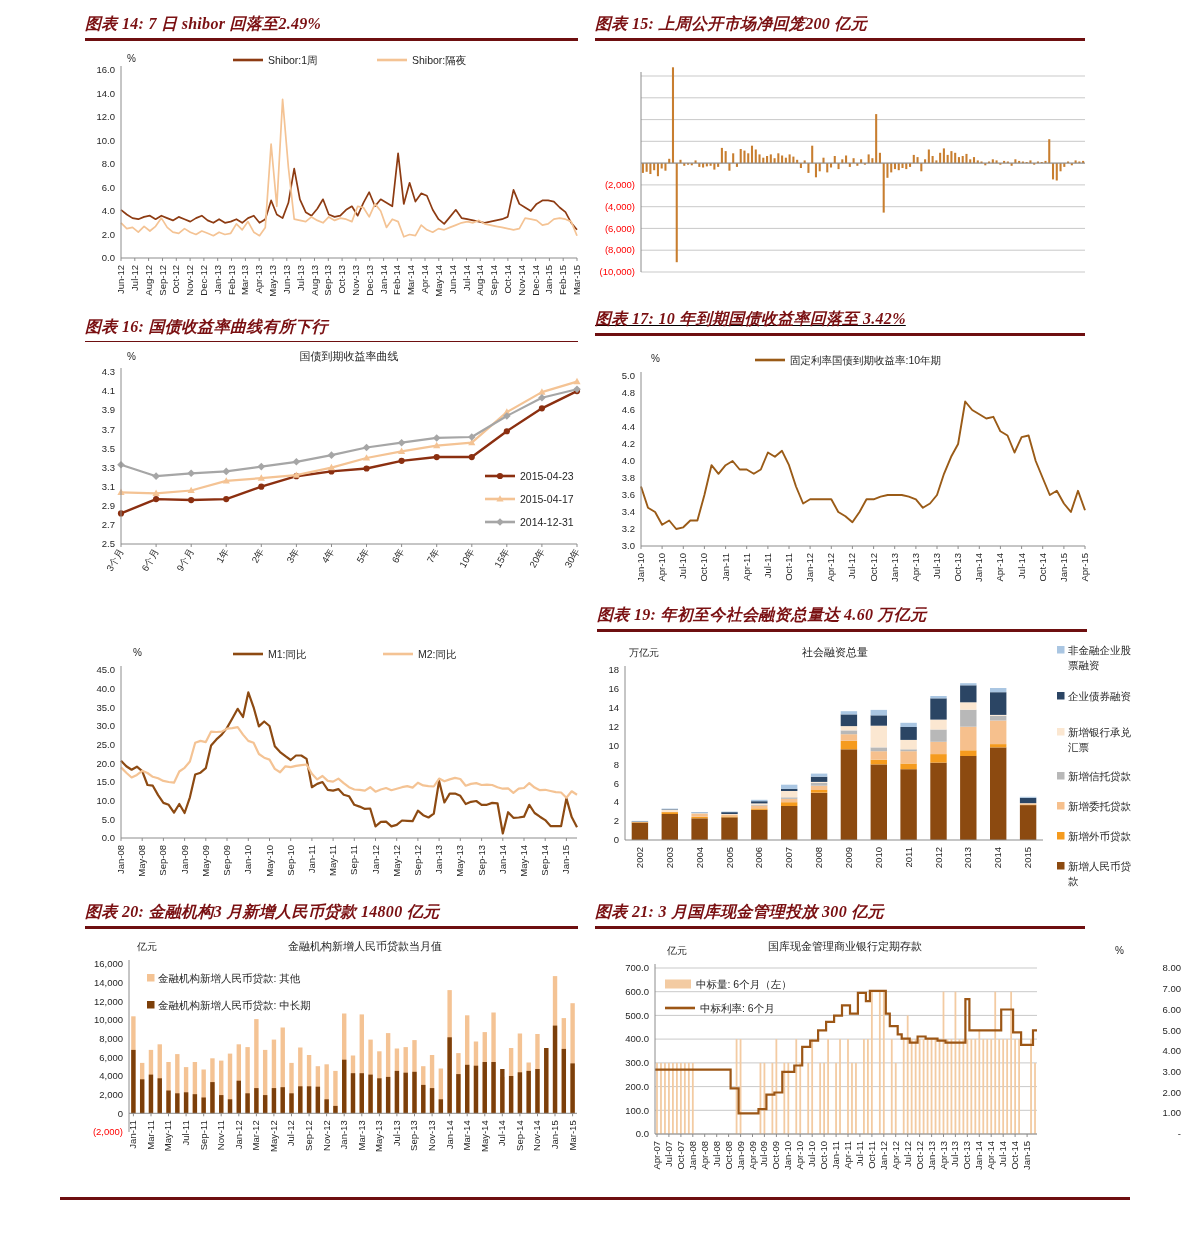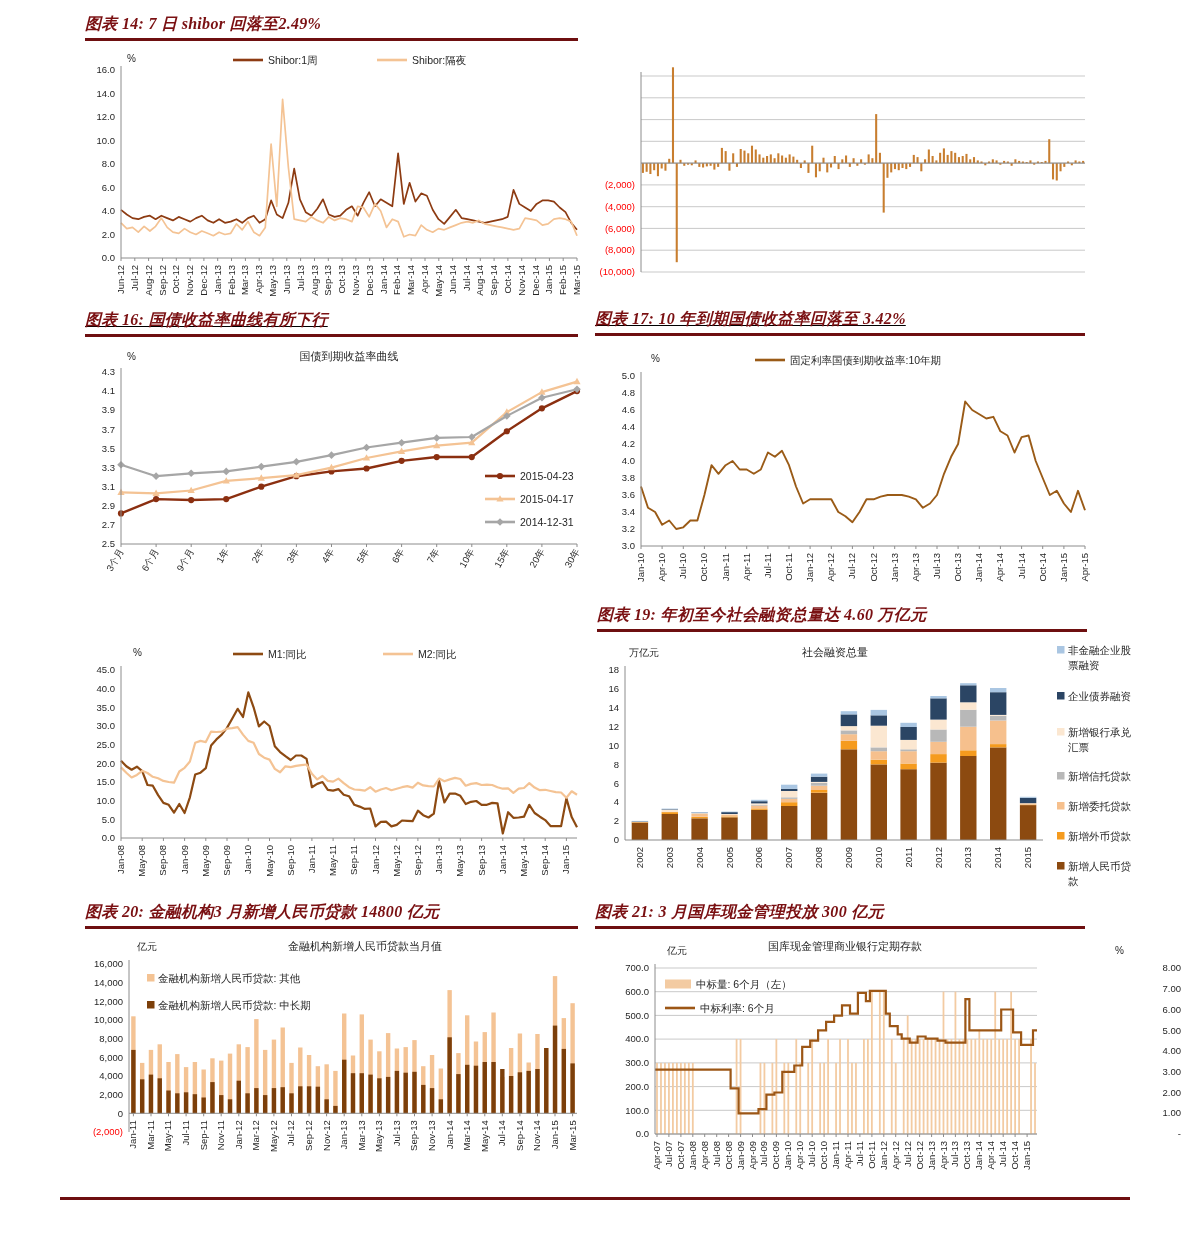--- a/index.html
+++ b/index.html
@@ -104,20 +104,23 @@
         <text x="481.2" y="219.0" font-size="9.5" fill="#262626" text-anchor="end" transform="rotate(-90 481.2 219.0)">Feb-15</text>
         <line x1="492.0" y1="212.0" x2="492.0" y2="215.0" stroke="#8c8c8c" stroke-width="1"></line>
         <text x="495.0" y="219.0" font-size="9.5" fill="#262626" text-anchor="end" transform="rotate(-90 495.0 219.0)">Mar-15</text>
         <text x="42" y="16" font-size="10" fill="#262626">%</text>
         <line x1="148" y1="14" x2="178" y2="14" stroke="#8d3b12" stroke-width="2.6"></line>
         <text x="183" y="17.5" font-size="10.5" fill="#262626">Shibor:1周</text>
         <line x1="292" y1="14" x2="322" y2="14" stroke="#f4c394" stroke-width="2.6"></line>
         <text x="327" y="17.5" font-size="10.5" fill="#262626">Shibor:隔夜</text>
       </svg></div>
 
+  <div class="hd" style="left:595px;top:14px;width:490px;position:absolute;">
+    <div class="hd-t">图表 15:  上周公开市场净回笼200 亿元</div>
+  </div>
   <div class="canvas" style="left:595px;top:46px;"><svg xmlns="http://www.w3.org/2000/svg" width="596" height="246" viewBox="0 0 596 246" font-family="Liberation Sans, sans-serif">
         <rect width="596" height="246" fill="#ffffff"></rect>
         <line x1="46" y1="226.0" x2="490" y2="226.0" stroke="#c9c9c9" stroke-width="1"></line>
         <line x1="46" y1="204.2" x2="490" y2="204.2" stroke="#c9c9c9" stroke-width="1"></line>
         <line x1="46" y1="182.4" x2="490" y2="182.4" stroke="#c9c9c9" stroke-width="1"></line>
         <line x1="46" y1="160.7" x2="490" y2="160.7" stroke="#c9c9c9" stroke-width="1"></line>
         <line x1="46" y1="138.9" x2="490" y2="138.9" stroke="#c9c9c9" stroke-width="1"></line>
         <line x1="46" y1="117.1" x2="490" y2="117.1" stroke="#c9c9c9" stroke-width="1"></line>
         <line x1="46" y1="95.3" x2="490" y2="95.3" stroke="#c9c9c9" stroke-width="1"></line>
         <line x1="46" y1="73.6" x2="490" y2="73.6" stroke="#c9c9c9" stroke-width="1"></line>
@@ -243,21 +246,21 @@
         <rect x="487.08" y="114.9" width="2.07" height="2.2" fill="#c87e2f"></rect>
         <line x1="46" y1="26" x2="46" y2="226" stroke="#8c8c8c" stroke-width="1"></line>
         <line x1="46" y1="117.1" x2="490" y2="117.1" stroke="#8c8c8c" stroke-width="1"></line>
         <text x="40" y="229.2" font-size="9.5" fill="#ff0000" text-anchor="end">(10,000)</text>
         <text x="40" y="207.4" font-size="9.5" fill="#ff0000" text-anchor="end">(8,000)</text>
         <text x="40" y="185.6" font-size="9.5" fill="#ff0000" text-anchor="end">(6,000)</text>
         <text x="40" y="163.9" font-size="9.5" fill="#ff0000" text-anchor="end">(4,000)</text>
         <text x="40" y="142.1" font-size="9.5" fill="#ff0000" text-anchor="end">(2,000)</text>
       </svg></div>
 
-  <div class="hd" style="left:85px;top:310px;width:493px;position:absolute;text-decoration:underline;">
+  <div class="hd" style="left:85px;top:317px;width:493px;position:absolute;">
     <div class="hd-t">图表 16:  国债收益率曲线有所下行</div>
   </div>
   <div class="canvas" style="left:85px;top:342px;"><svg xmlns="http://www.w3.org/2000/svg" width="500" height="266" viewBox="0 0 500 266" font-family="Liberation Sans, sans-serif">
         <rect width="500" height="266" fill="#ffffff"></rect>
         <path d="M 36.0 171.4 L 71.1 157.1 L 106.2 158.0 L 141.2 157.1 L 176.3 144.7 L 211.4 134.2 L 246.5 129.4 L 281.5 126.5 L 316.6 118.9 L 351.7 115.0 L 386.8 115.0 L 421.8 89.2 L 456.9 66.3 L 492.0 49.1 " fill="none" stroke="#8b2f10" stroke-width="2.4" stroke-linejoin="round"></path>
         <circle cx="36" cy="171.42222222222225" r="3.1" fill="#8b2f10"></circle>
         <circle cx="71.07692307692308" cy="157.08888888888887" r="3.1" fill="#8b2f10"></circle>
         <circle cx="106.15384615384616" cy="158.04444444444445" r="3.1" fill="#8b2f10"></circle>
         <circle cx="141.23076923076923" cy="157.08888888888887" r="3.1" fill="#8b2f10"></circle>
         <circle cx="176.30769230769232" cy="144.66666666666666" r="3.1" fill="#8b2f10"></circle>

